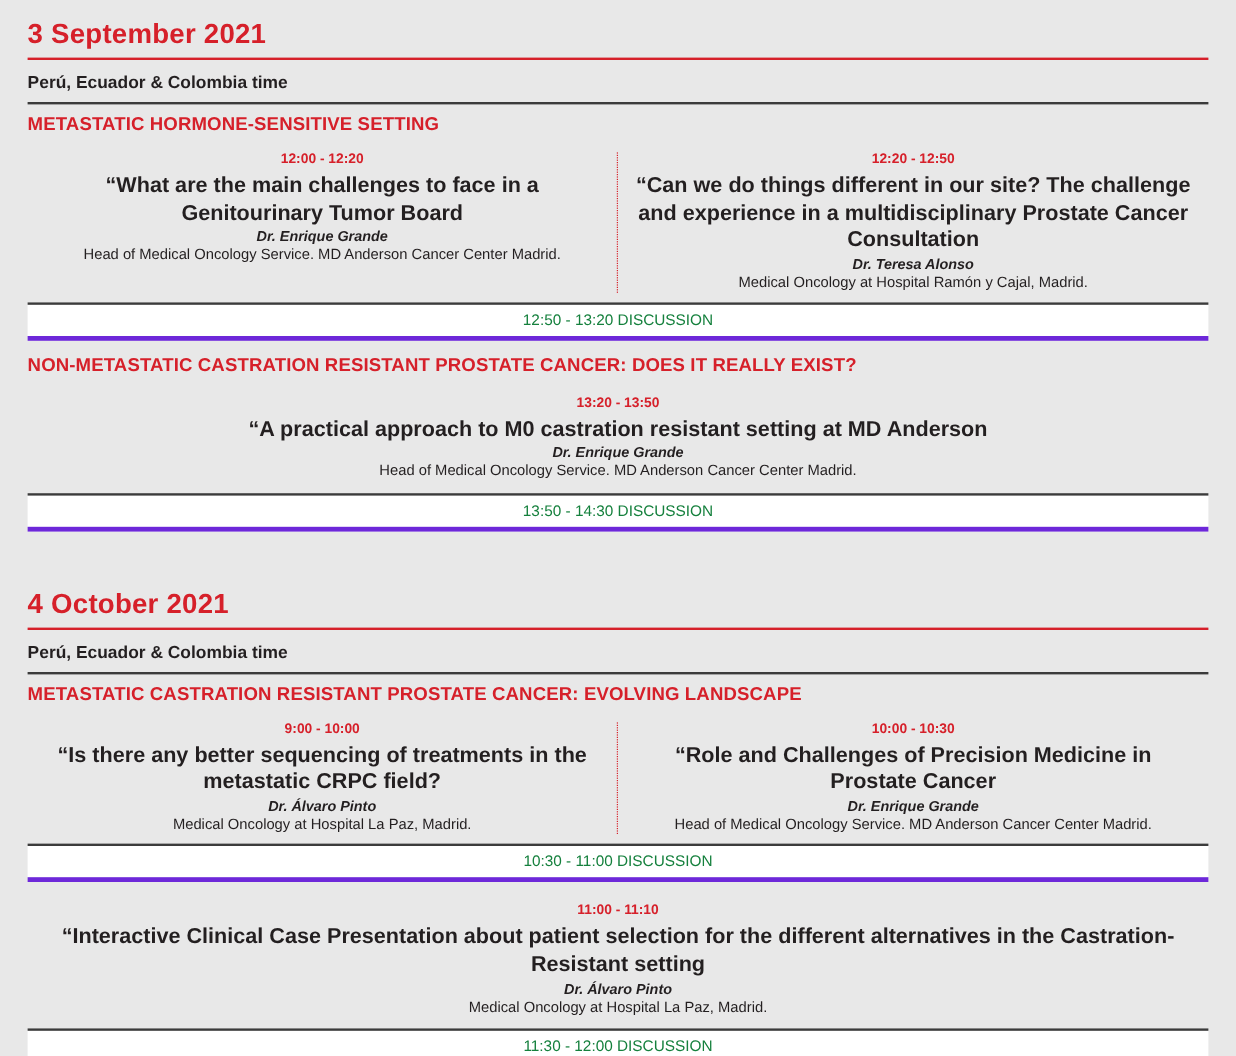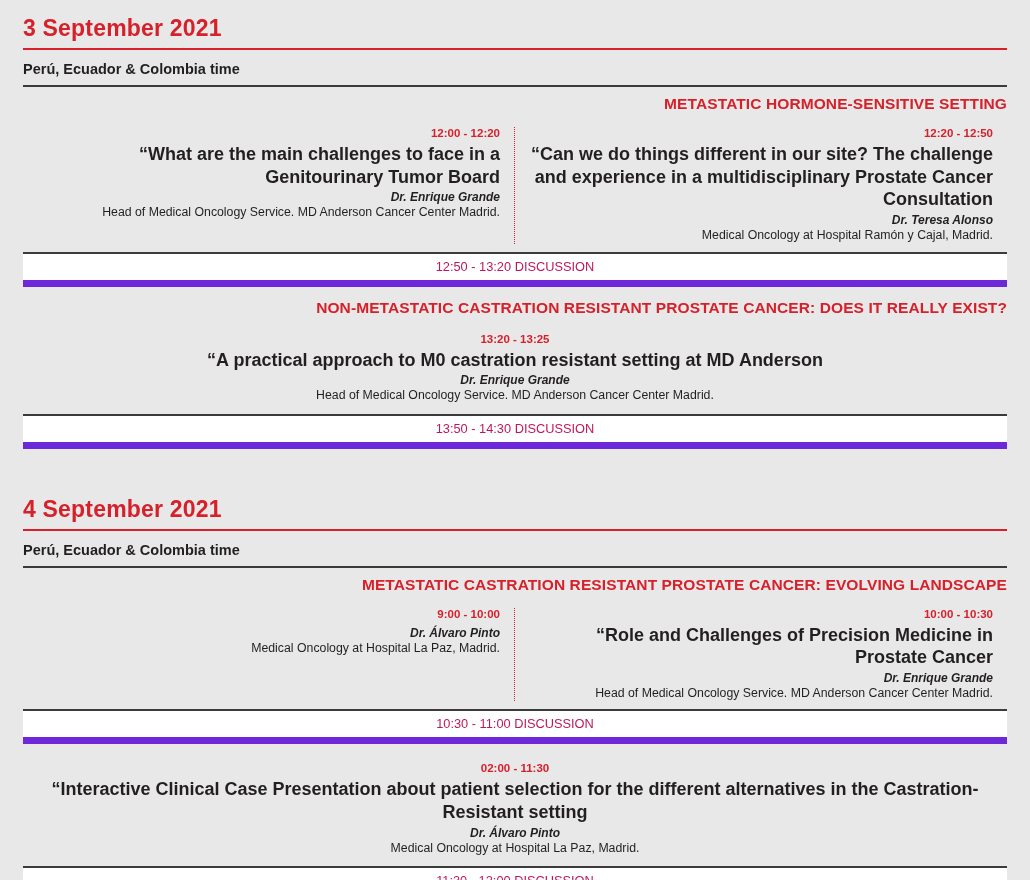--- a/index.html
+++ b/index.html
@@ -40,38 +40,38 @@
     margin: 0;
   }
   .tz {
     text-align: left;
     font-size: 14.5px;
     font-weight: bold;
     color: #231f20;
     padding: 11px 0 8px 0;
   }
   .section-title {
-    text-align: right;
+    text-align: left;
     color: #d6202a;
     font-size: 15.5px;
     font-weight: bold;
     padding: 8px 0 14px 0;
     letter-spacing: 0.1px;
   }
   .two-col {
     display: flex;
     align-items: stretch;
     justify-content: center;
     padding-bottom: 8px;
   }
   .col {
     width: 50%;
     box-sizing: border-box;
     padding: 0 14px;
-    text-align: right;
+    text-align: center;
   }
   .col.left {
     border-right: 1px dotted #d6202a;
   }
   .time {
     color: #d6202a;
     font-size: 11.5px;
     font-weight: bold;
     padding-bottom: 4px;
   }
@@ -94,24 +94,24 @@
     padding-top: 1px;
     color: #231f20;
   }
   .single {
     text-align: center;
     padding: 2px 20px 10px 20px;
   }
   .discussion-bar {
     background: #ffffff;
     border-top: 2px solid #3b3b3b;
-    border-bottom: 7px solid #6d28d9;
+    border-bottom: 4px solid #6d28d9;
     text-align: center;
     font-size: 12.8px;
-    color: #be185d;
+    color: #15803d;
     padding: 5px 0 6px 0;
   }
   .bar-top-only {
     border-top: 2px solid #3b3b3b;
     height: 0;
     margin: 0;
   }
   .gap-lg {
     height: 40px;
   }
@@ -189,58 +189,59 @@
             <div class="speaker">Dr. Teresa Alonso</div>
             <div class="affil">Medical Oncology at Hospital Ramón y Cajal, Madrid.</div>
           </div>
         </div>
         <div class="discussion-bar">12:50 - 13:20 DISCUSSION</div>
       </div>
 
       <div class="sec-block">
         <div class="section-title">NON-METASTATIC CASTRATION RESISTANT PROSTATE CANCER: DOES IT REALLY EXIST?</div>
         <div class="single">
-          <div class="time">13:20 - 13:25</div>
+          <div class="time">13:20 - 13:50</div>
           <div class="talk">“A practical approach to M0 castration resistant setting at MD Anderson</div>
           <div class="speaker">Dr. Enrique Grande</div>
           <div class="affil">Head of Medical Oncology Service. MD Anderson Cancer Center Madrid.</div>
         </div>
         <div class="discussion-bar">13:50 - 14:30 DISCUSSION</div>
       </div>
     </div>
 
     <div class="gap-lg"></div>
 
     <div>
-      <div class="day-title">4 September 2021</div>
+      <div class="day-title">4 October 2021</div>
       <div class="rule-red"></div>
       <div class="tz">Perú, Ecuador &amp; Colombia time</div>
       <div class="bar-top-only"></div>
 
       <div class="sec-block">
         <div class="section-title">METASTATIC CASTRATION RESISTANT PROSTATE CANCER: EVOLVING LANDSCAPE</div>
         <div class="two-col">
           <div class="col left">
             <div class="time">9:00 - 10:00</div>
+            <div class="talk">“Is there any better sequencing of treatments in the metastatic CRPC field?</div>
             <div class="speaker">Dr. Álvaro Pinto</div>
             <div class="affil">Medical Oncology at Hospital La Paz, Madrid.</div>
           </div>
           <div class="col">
             <div class="time">10:00 - 10:30</div>
             <div class="talk">“Role and Challenges of Precision Medicine in Prostate Cancer</div>
             <div class="speaker">Dr. Enrique Grande</div>
             <div class="affil">Head of Medical Oncology Service. MD Anderson Cancer Center Madrid.</div>
           </div>
         </div>
         <div class="discussion-bar">10:30 - 11:00 DISCUSSION</div>
       </div>
 
       <div class="sec-block">
         <div class="single" style="padding-top:14px;">
-          <div class="time">02:00 - 11:30</div>
+          <div class="time">11:00 - 11:10</div>
           <div class="talk">“Interactive Clinical Case Presentation about patient selection for the different alternatives in the Castration-Resistant setting</div>
           <div class="speaker">Dr. Álvaro Pinto</div>
           <div class="affil">Medical Oncology at Hospital La Paz, Madrid.</div>
         </div>
         <div class="discussion-bar">11:30 - 12:00 DISCUSSION</div>
       </div>
     </div>
 
     <div class="cta-wrap">
       <div class="cta">

